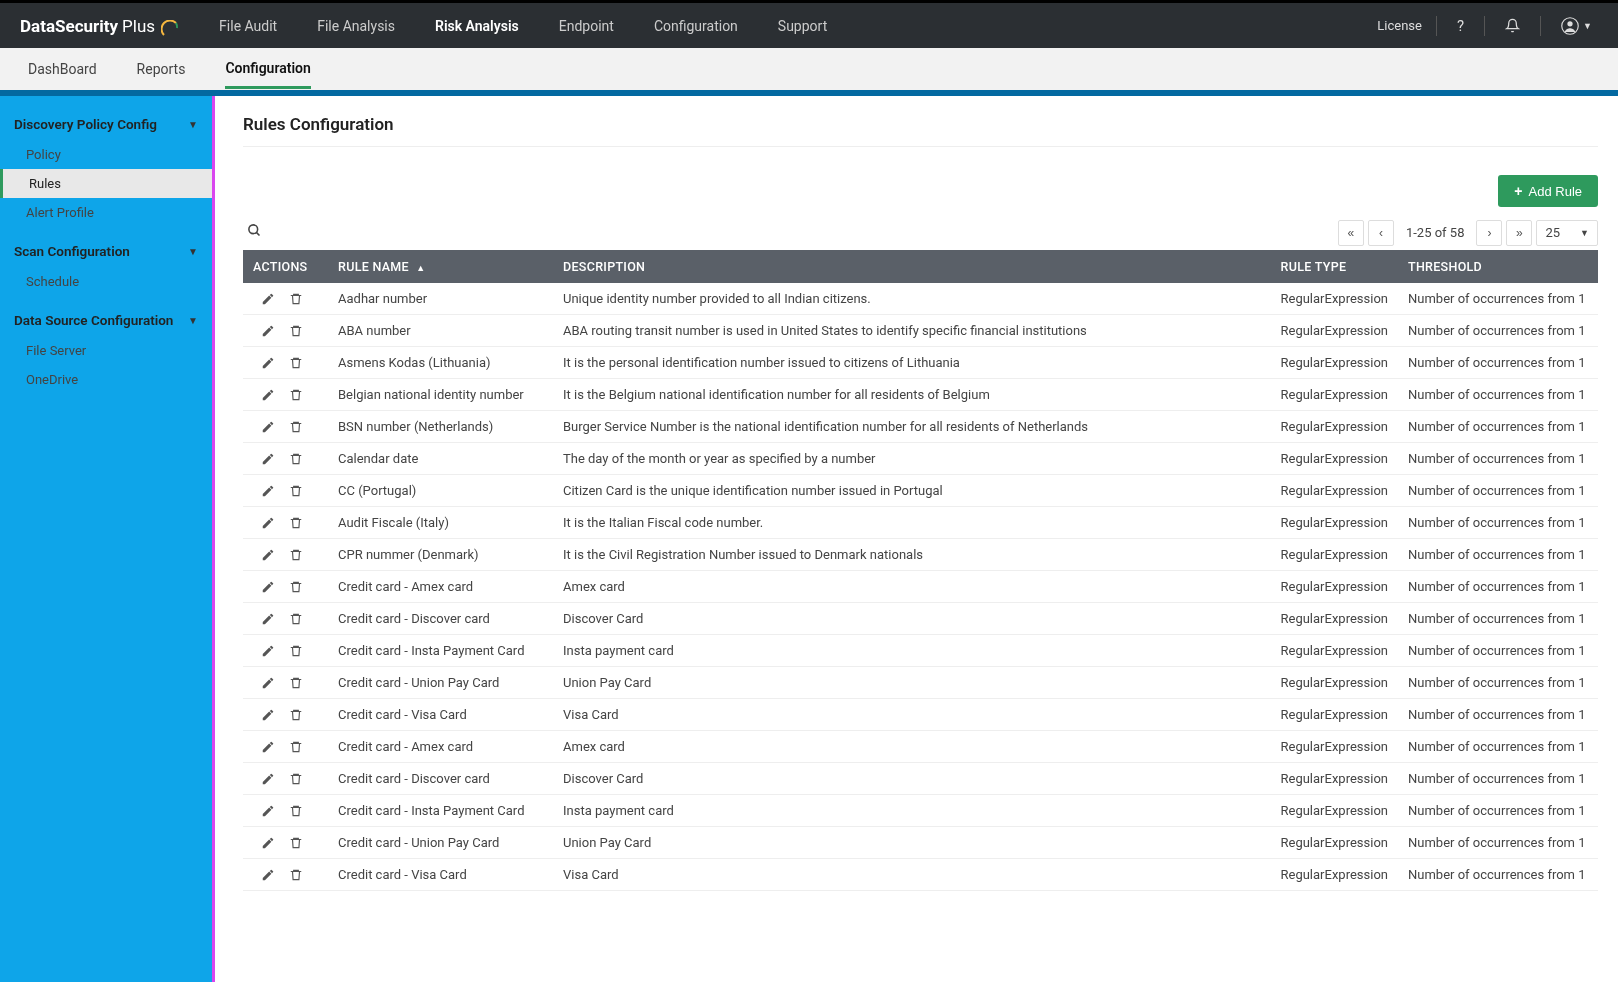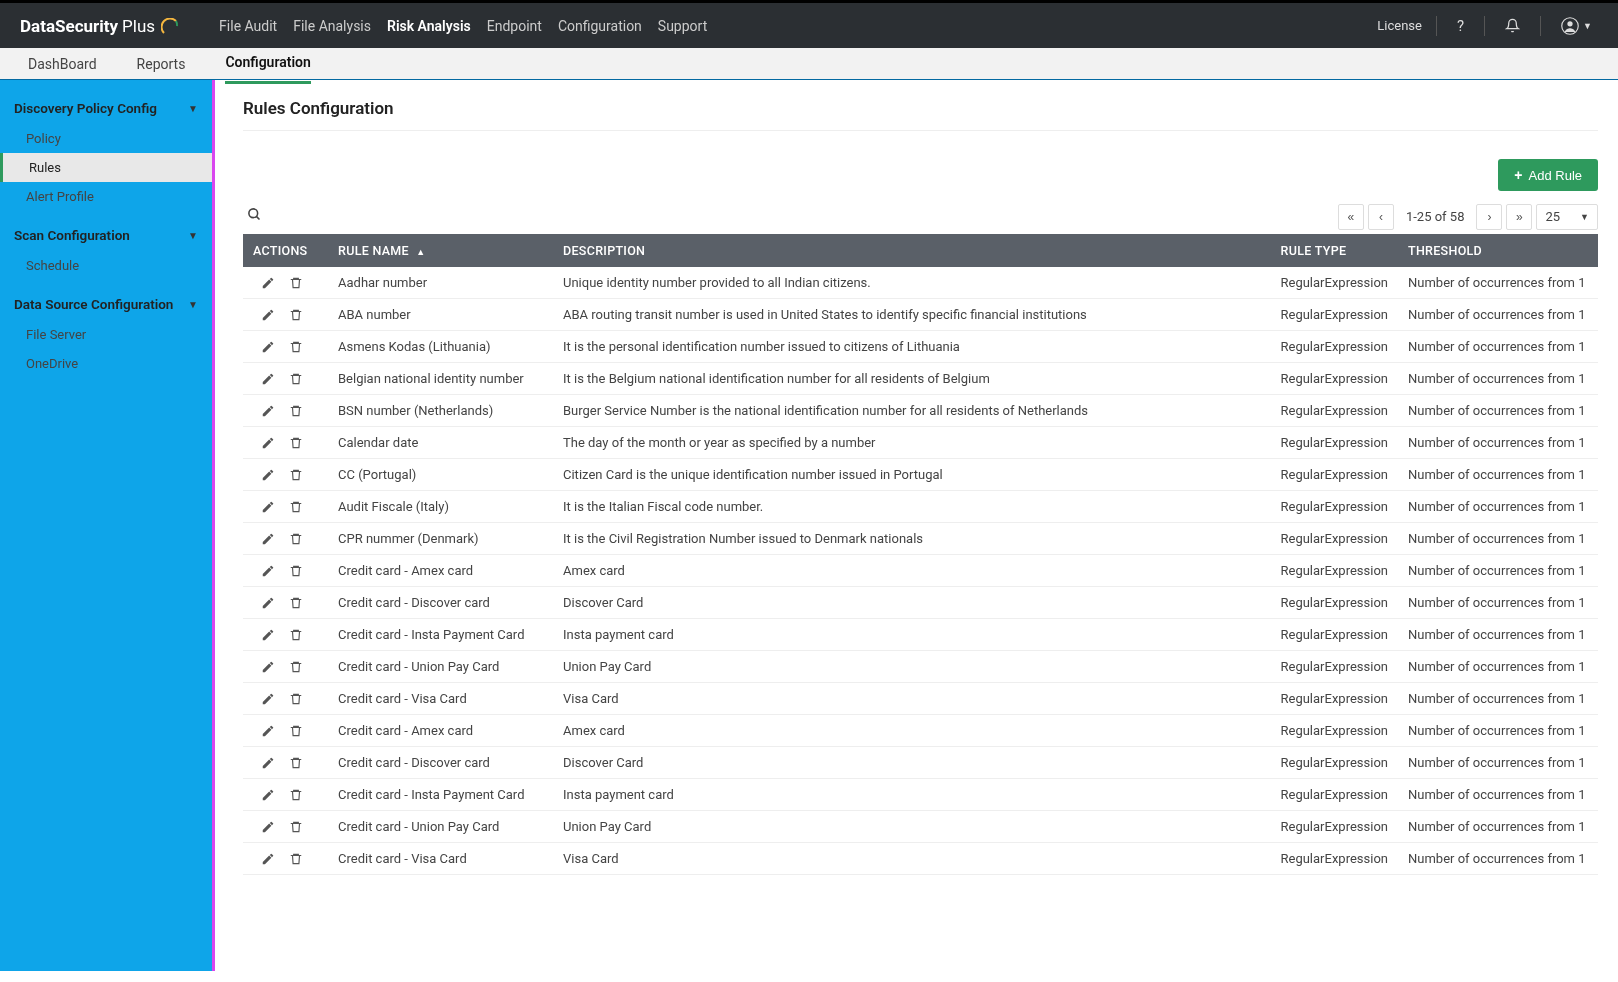--- a/index.html
+++ b/index.html
@@ -1,34 +1,34 @@
 <!DOCTYPE html>
 <html><head>
 <meta charset="utf-8">
 <style>
 * { margin: 0; padding: 0; box-sizing: border-box; }
 body { font-family: -apple-system, BlinkMacSystemFont, "Segoe UI", Roboto, Arial, sans-serif; font-size: 13px; color: #333; background: #fff; }
 
 
 .topnav { background: #2b2f33; color: #fff; display: flex; align-items: center; height: 48px; padding: 0 20px; border-top: 3px solid #000; }
-.logo { display: flex; align-items: flex-start; font-size: 17px; margin-right: 40px; }
+.logo { display: flex; align-items: flex-end; font-size: 17px; margin-right: 40px; }
 .logo-bold { font-weight: 700; }
 .logo-light { font-weight: 400; margin-left: 4px; }
 .logo-arc { margin-left: 6px; position: relative; top: 2px; }
 .logo-arc svg { display: block; }
-.topnav-menu { display: flex; gap: 16px; flex: 1; }
+.topnav-menu { display: flex; gap: 40px; flex: 1; }
 .topnav-item { color: #ccc; cursor: pointer; font-size: 14px; }
 .topnav-item.active { color: #fff; font-weight: 600; }
 .topnav-right { display: flex; align-items: center; gap: 10px; }
 .topnav-right .divider { width: 1px; height: 20px; background: #555; margin: 0 4px; }
 .topnav-icon { color: #ddd; cursor: pointer; display: flex; align-items: center; padding: 0 6px; font-size: 15px; }
 .license { color: #ddd; font-size: 13px; cursor: pointer; }
 
 
-.subnav { background: #f2f2f2; border-bottom: 1px solid #0369a1; display: flex; align-items: center; height: 32px; padding: 0 28px; gap: 40px; }
+.subnav { background: #f2f2f2; border-bottom: 6px solid #0369a1; display: flex; align-items: center; height: 48px; padding: 0 28px; gap: 40px; }
 .subnav-item { color: #444; cursor: pointer; font-size: 14px; height: 40px; display: flex; align-items: center; }
 .subnav-item.active { color: #111; font-weight: 600; border-bottom: 3px solid #2e9a5d; }
 
 
 .main { display: flex; height: calc(100vh - 91px); }
 
 
 .sidebar { width: 215px; background: #0ea5e9; border-right: 3px solid #d946ef; padding-top: 12px; }
 .side-section { margin-bottom: 8px; }
 .side-header { display: flex; align-items: center; justify-content: space-between; padding: 8px 14px; font-weight: 600; font-size: 13.5px; color: #222; cursor: pointer; }

